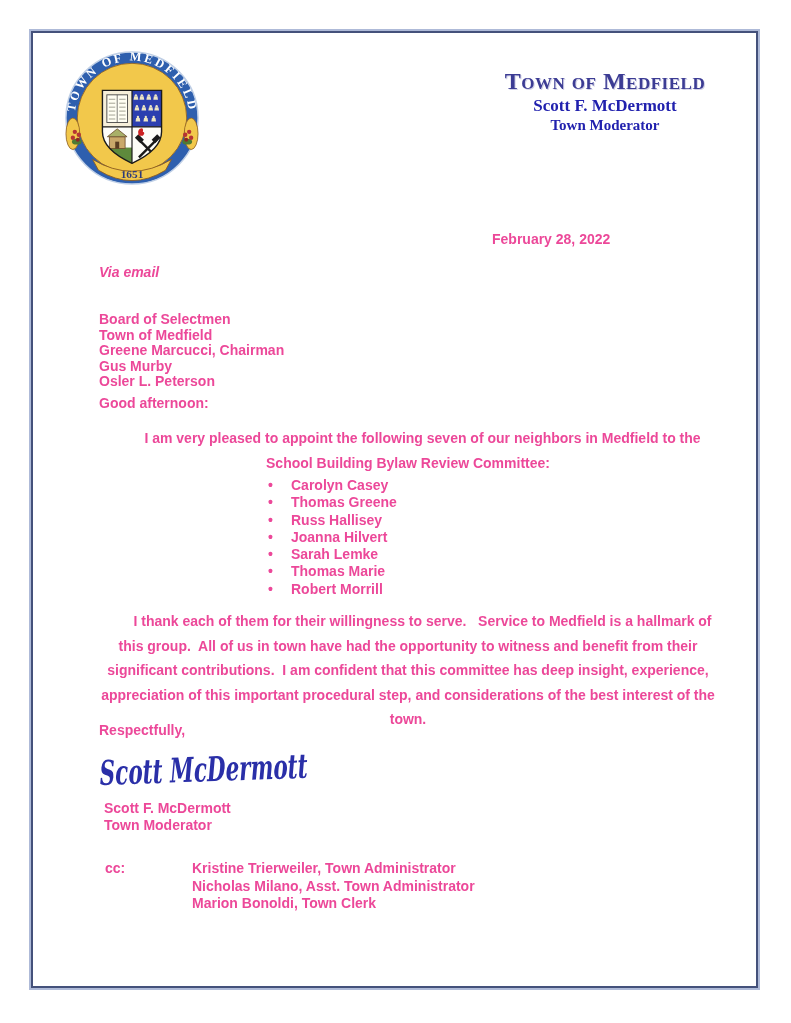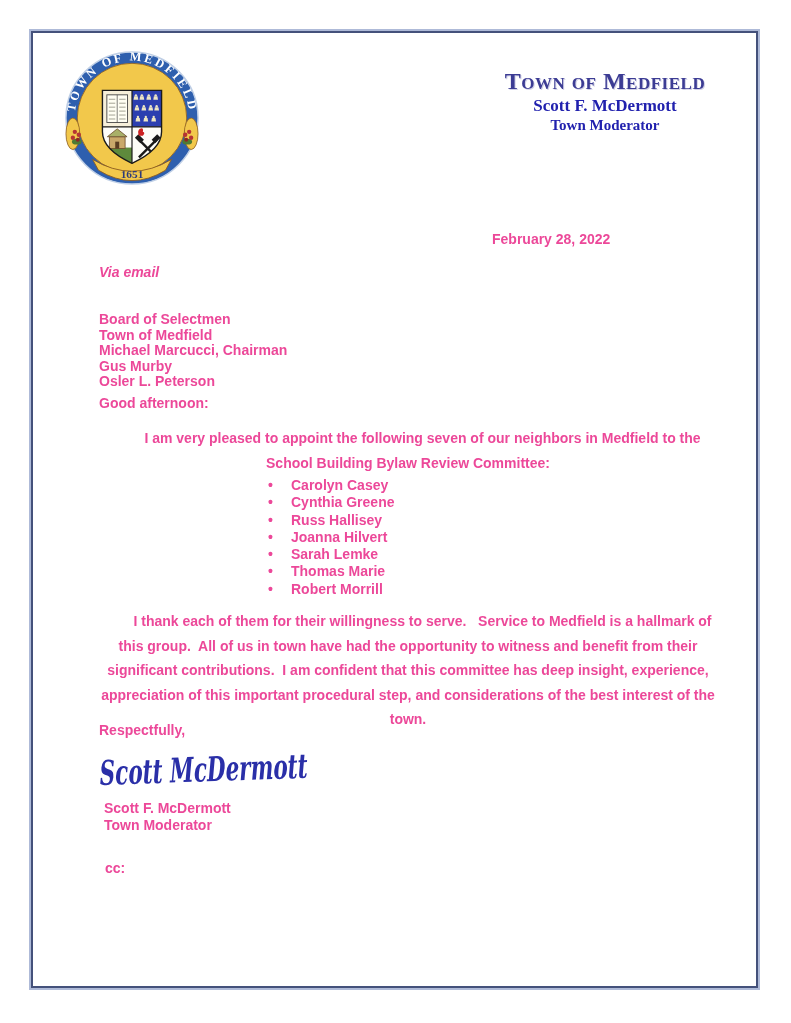--- a/index.html
+++ b/index.html
@@ -189,37 +189,37 @@
   <div class="person-title">Town Moderator</div>
 </div>
 
 <div class="abs btext date-line">February 28, 2022</div>
 
 <div class="abs btext via-email">Via email</div>
 
 <div class="abs btext recipients">
     <div class="line">Board of Selectmen</div>
     <div class="line">Town of Medfield</div>
-    <div class="line">Michael Marcucci, Chairman</div>
+    <div class="line">Greene Marcucci, Chairman</div>
     <div class="line">Gus Murby</div>
     <div class="line">Osler L. Peterson</div>
   </div>
 
 <div class="abs btext salutation">Good afternoon:</div>
 
 <div class="abs btext para para1">I am very pleased to appoint the following seven of our neighbors in Medfield to the School Building Bylaw Review Committee:</div>
 
 <ul class="abs btext appointees">
     <li>
       <span class="bullet">•</span>
       <span>Carolyn Casey</span>
     </li>
     <li>
       <span class="bullet">•</span>
-      <span>Cynthia Greene</span>
+      <span>Thomas Greene</span>
     </li>
     <li>
       <span class="bullet">•</span>
       <span>Russ Hallisey</span>
     </li>
     <li>
       <span class="bullet">•</span>
       <span>Joanna Hilvert</span>
     </li>
     <li>
@@ -244,13 +244,18 @@
   <text x="4" y="40" font-family="DejaVu Serif, serif" font-style="italic" font-weight="bold" font-size="34" fill="#2A2FA8" textLength="208" lengthAdjust="spacingAndGlyphs" transform="rotate(-2 4 40)">Scott McDermott</text>
 </svg>
 
 <div class="abs btext signer-block">
   <div>Scott F. McDermott</div>
   <div>Town Moderator</div>
 </div>
 
 <div class="abs btext cc-block">
   <div class="cc-label">cc:</div>
+  <div class="cc-list">
+      <div>Kristine Trierweiler, Town Administrator</div>
+      <div>Nicholas Milano, Asst. Town Administrator</div>
+      <div>Marion Bonoldi, Town Clerk</div>
+    </div>
 </div>
 
 </body></html>

